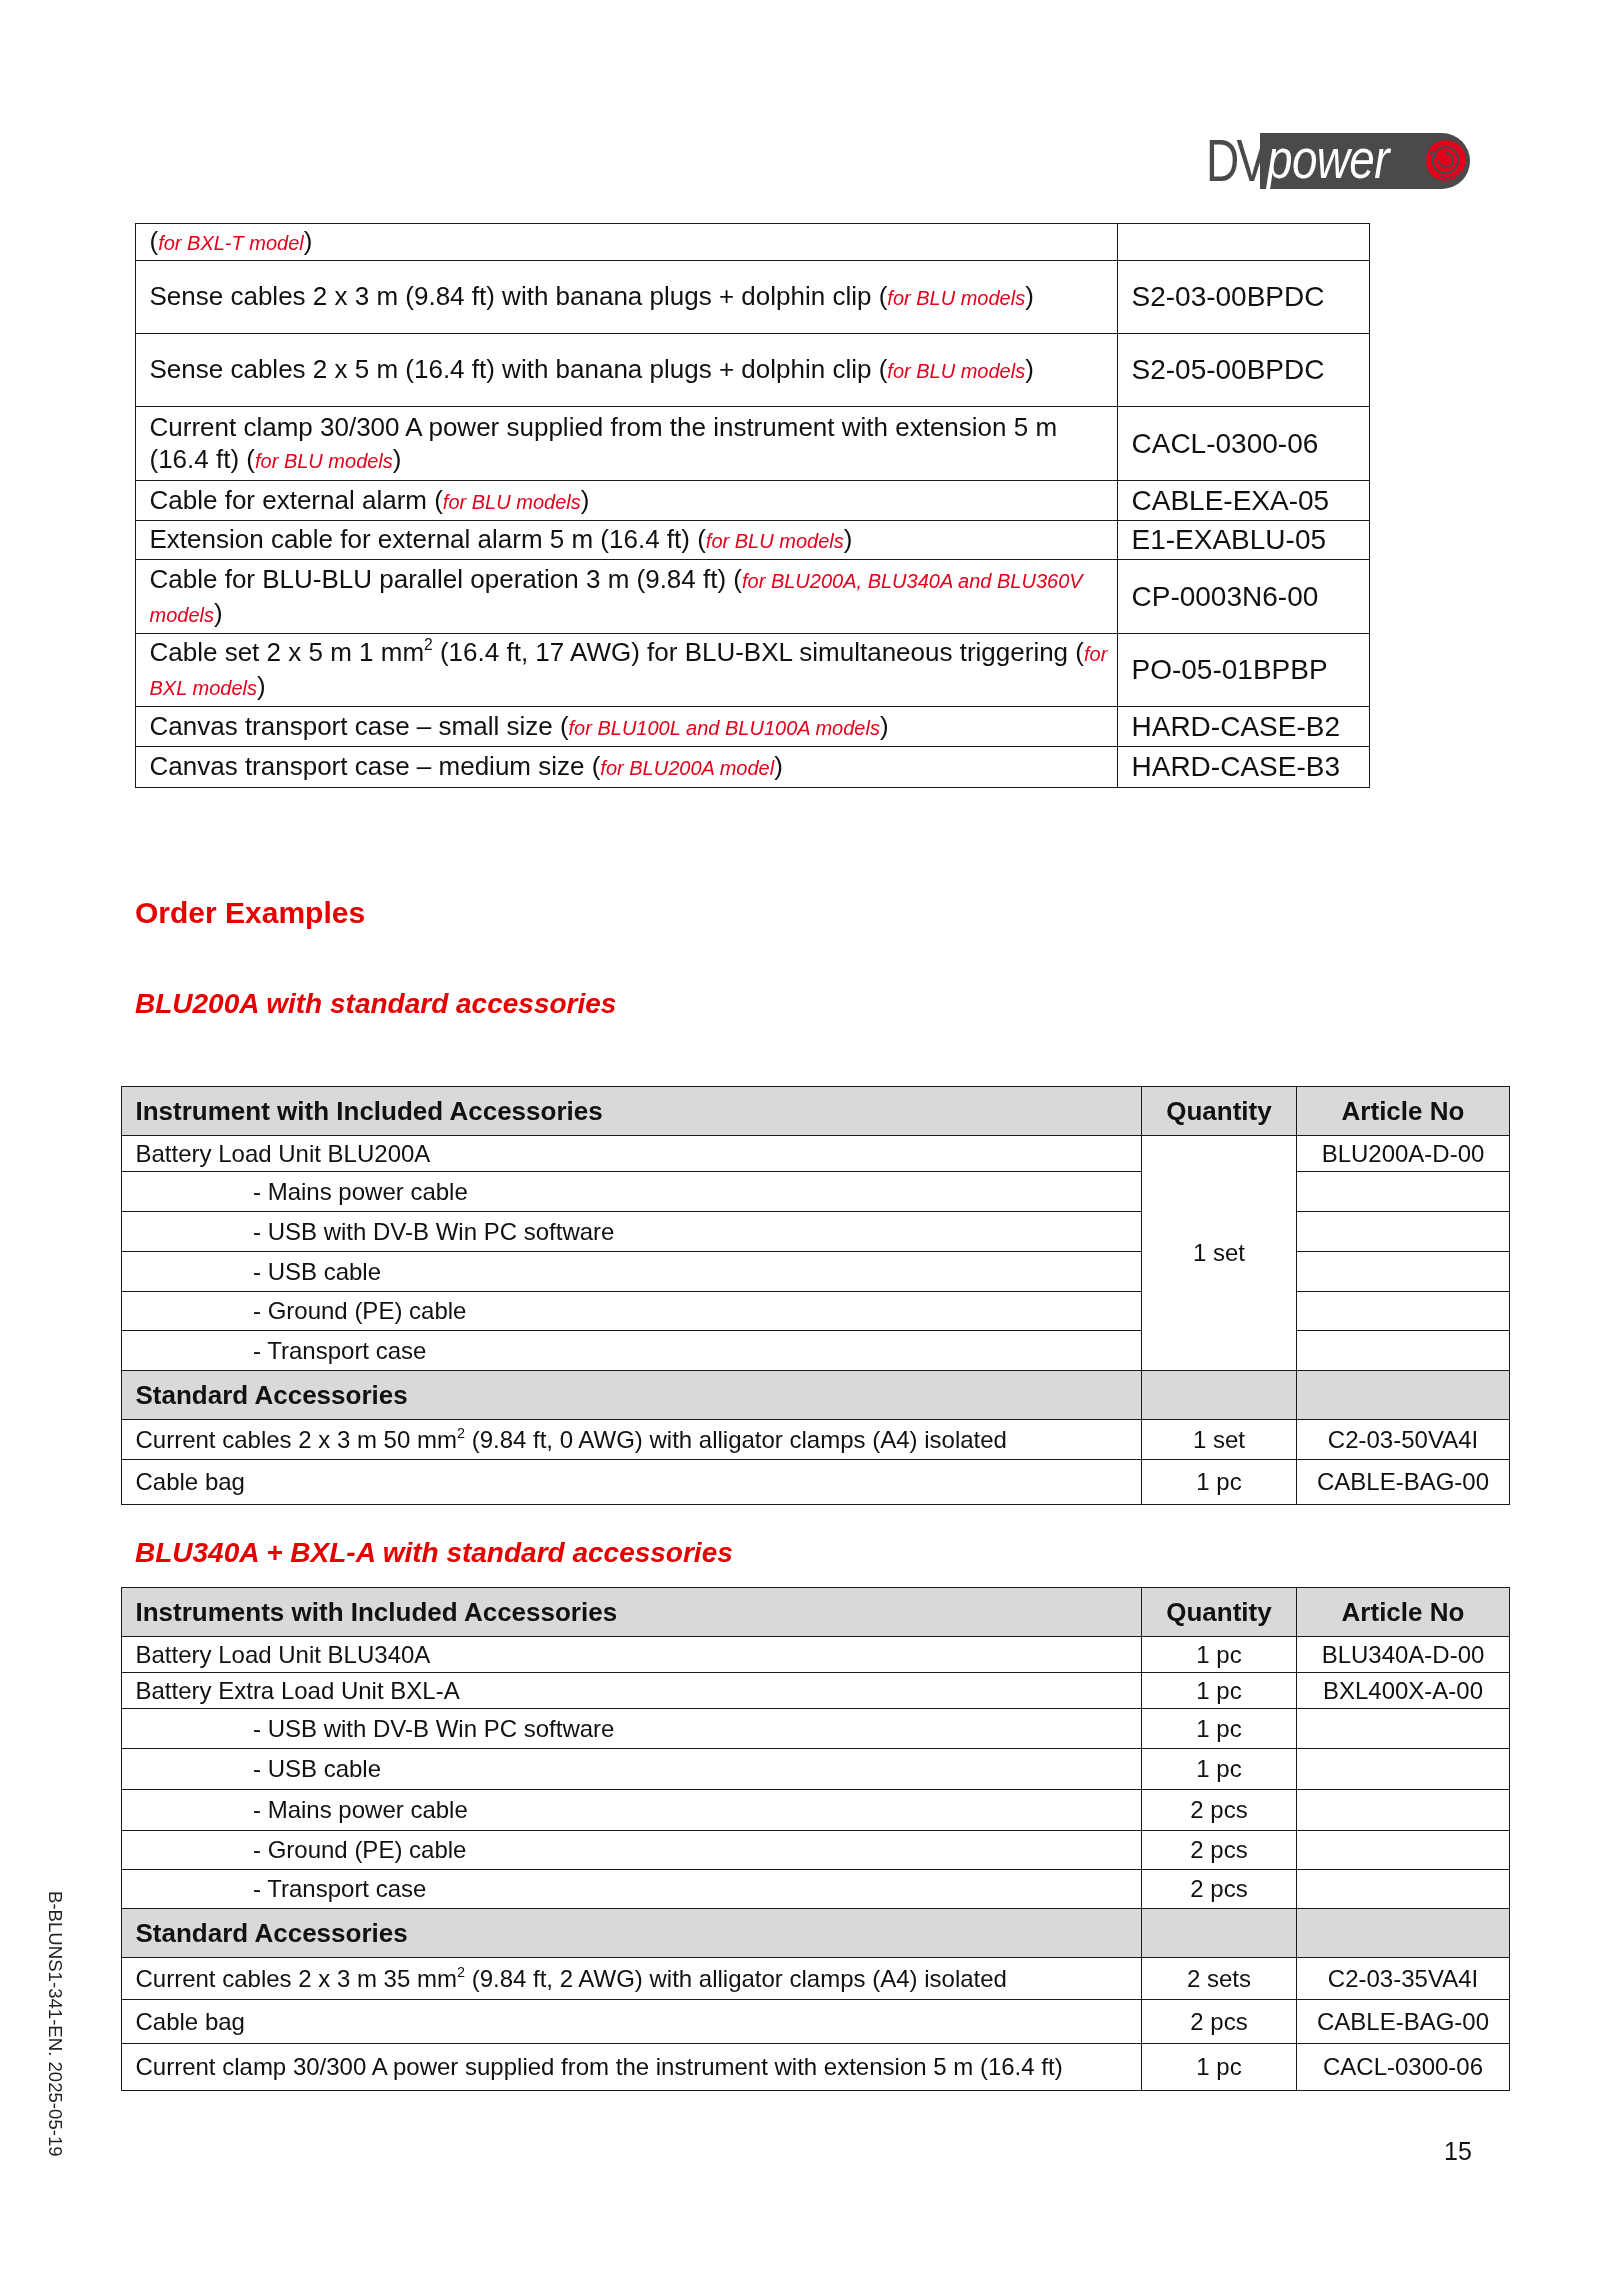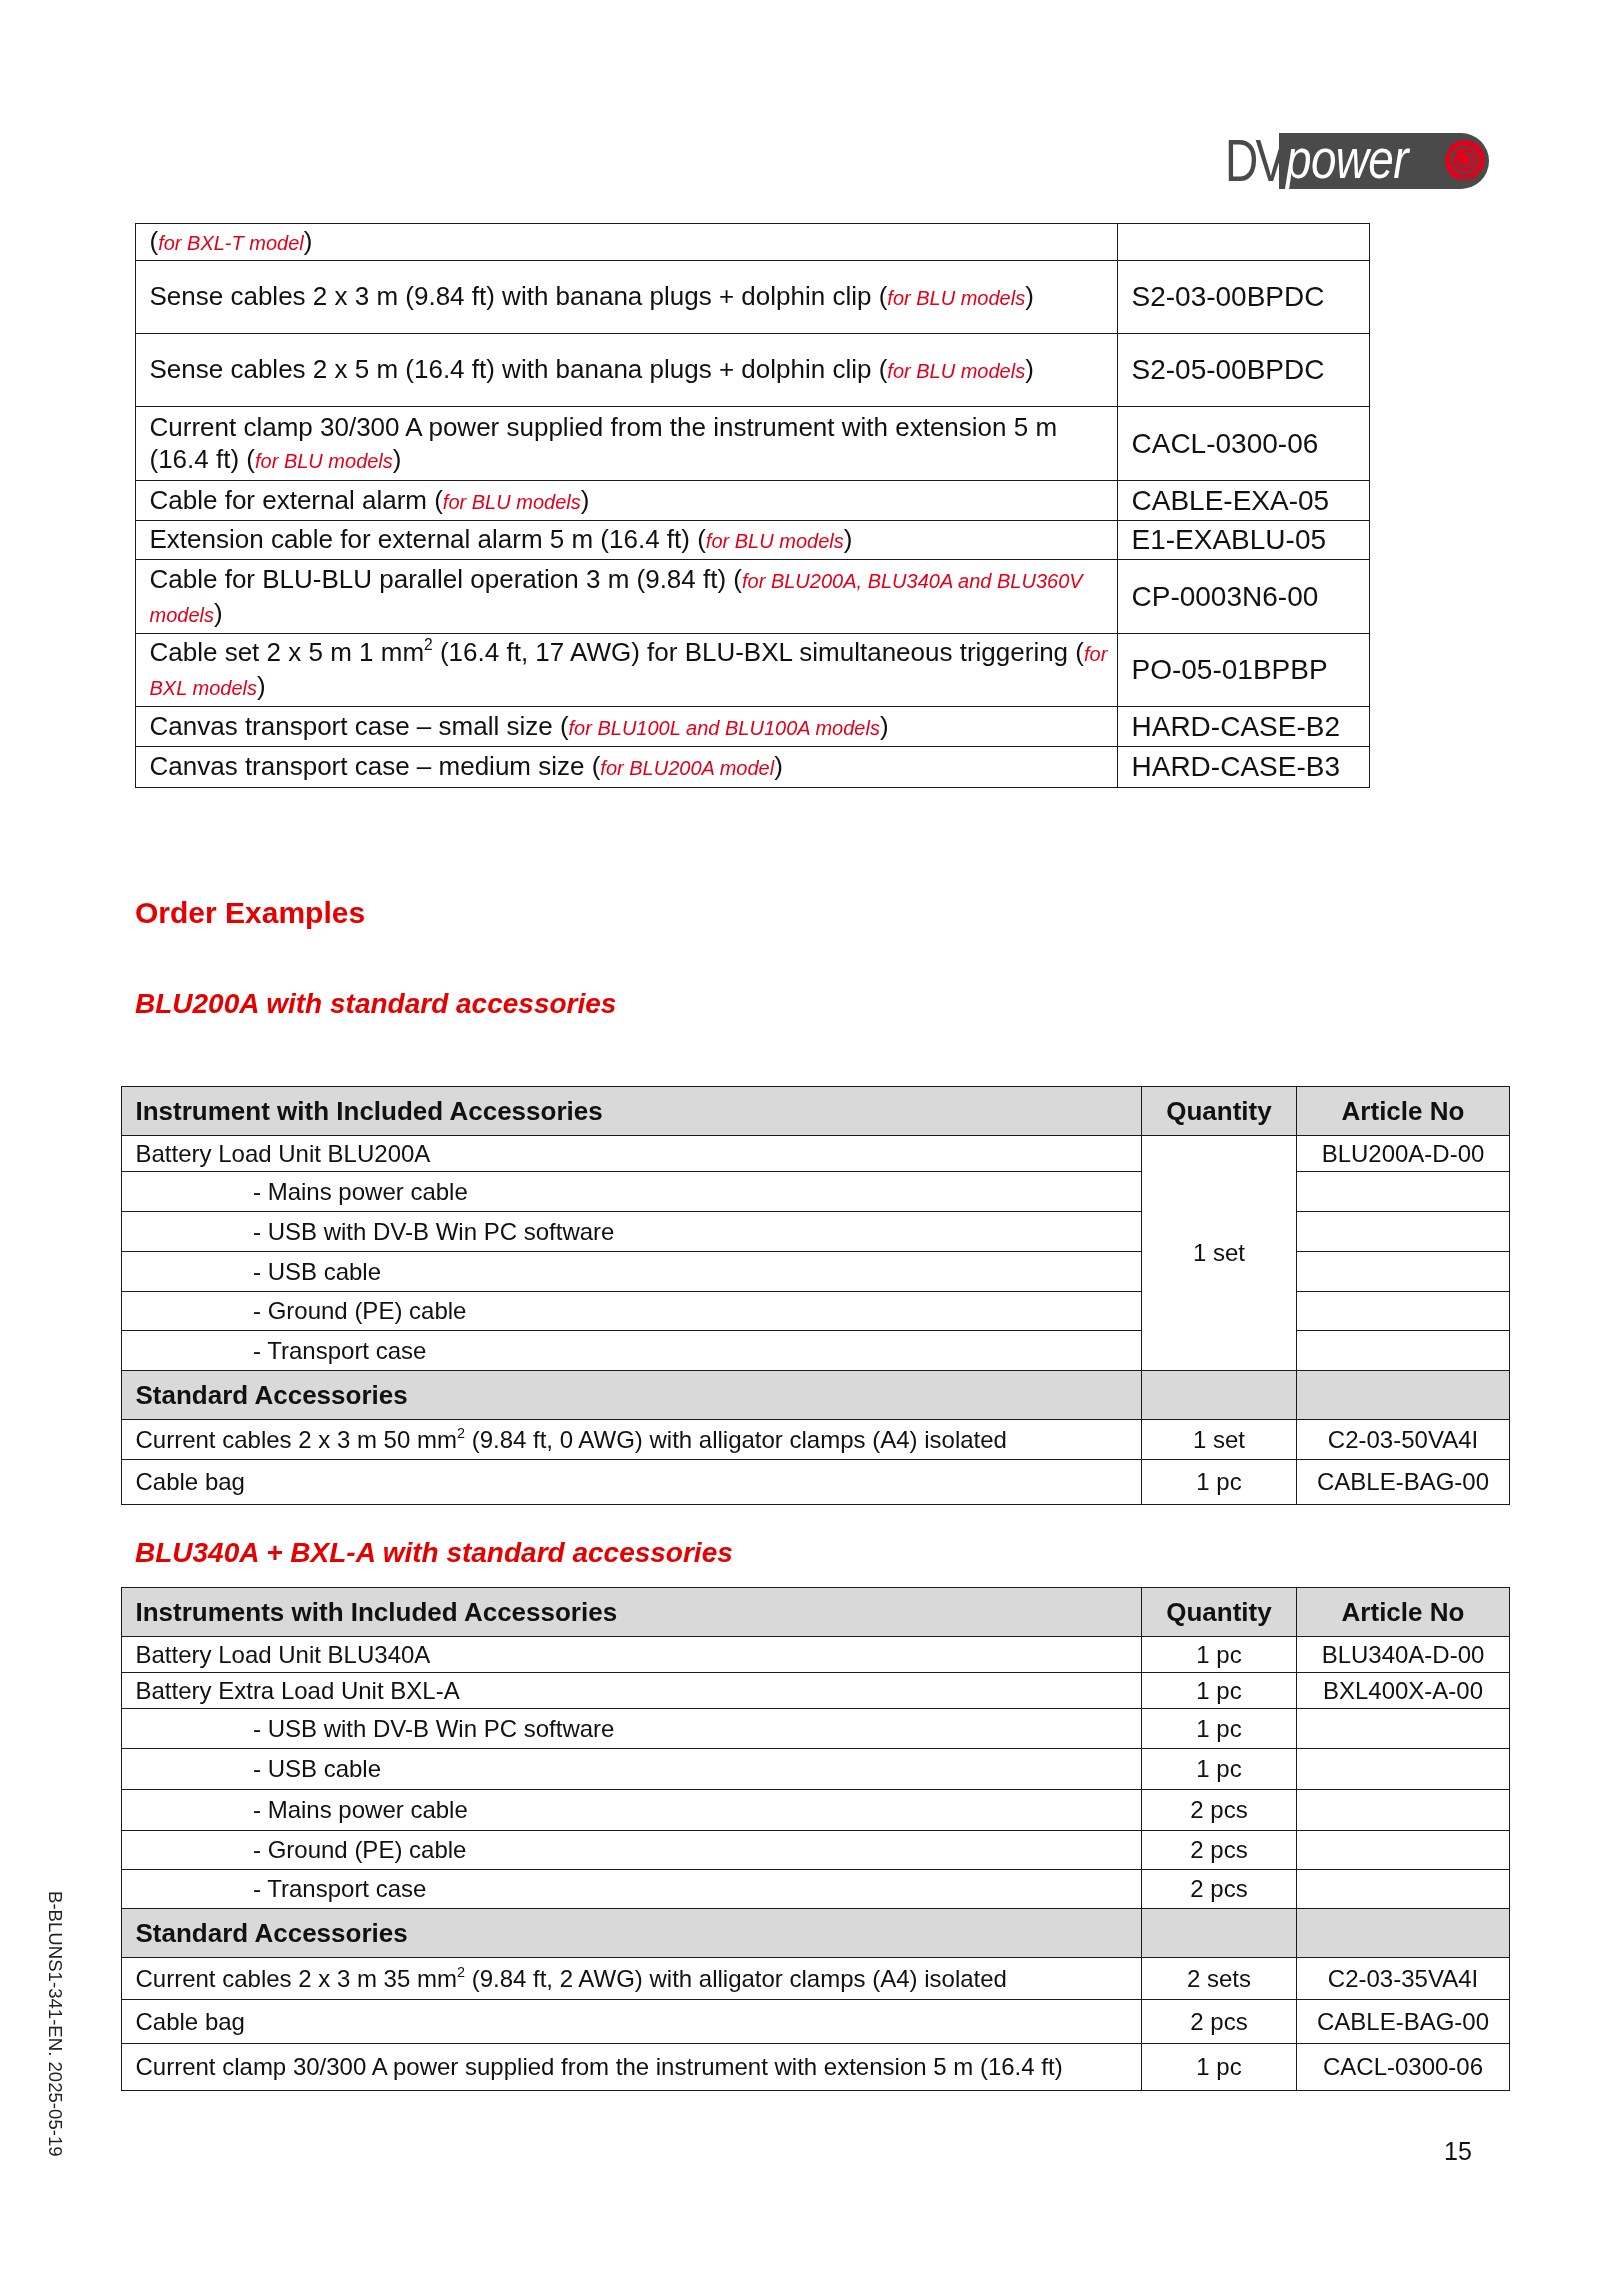--- a/index.html
+++ b/index.html
@@ -1,21 +1,21 @@
 <!DOCTYPE html>
 <html style="font-size:13.5px"><head>
 <meta charset="utf-8">
 <style>
   html, body { margin: 0; padding: 0; }
   body { width: 1623px; height: 2295px; background: #ffffff; position: relative; overflow: hidden;
          font-family: "Liberation Sans", sans-serif; color: #111; }
   .abs { position: absolute; }
 
   
-  .logo { left: 1206px; top: 133px; width: 264px; height: 56px; margin-left: 19px; }
+  .logo { left: 1206px; top: 133px; width: 264px; height: 56px; }
   .logo .dv { position: absolute; left: 0; top: 0; height: 56px; font-size: 59px; line-height: 56px;
               color: #4a4a4a; letter-spacing: -3.4px; font-weight: 400; transform: scaleX(0.78); transform-origin: left; }
   .logo .pill { position: absolute; left: 54px; top: 0; width: 210px; height: 56px; background: #4a4a4a;
                 border-radius: 0 28px 28px 0; }
   .logo .power { position: absolute; left: 61px; top: 0; height: 56px; line-height: 52px; font-size: 56px;
                  color: #ffffff; font-style: italic; letter-spacing: -0.8px; transform: scaleX(0.82); transform-origin: left; }
   .logo .rose { position: absolute; left: 216px; top: 4.2px; width: 47px; height: 47px; }
 
   
   table.grid { position: absolute; border-collapse: collapse; table-layout: fixed; }

